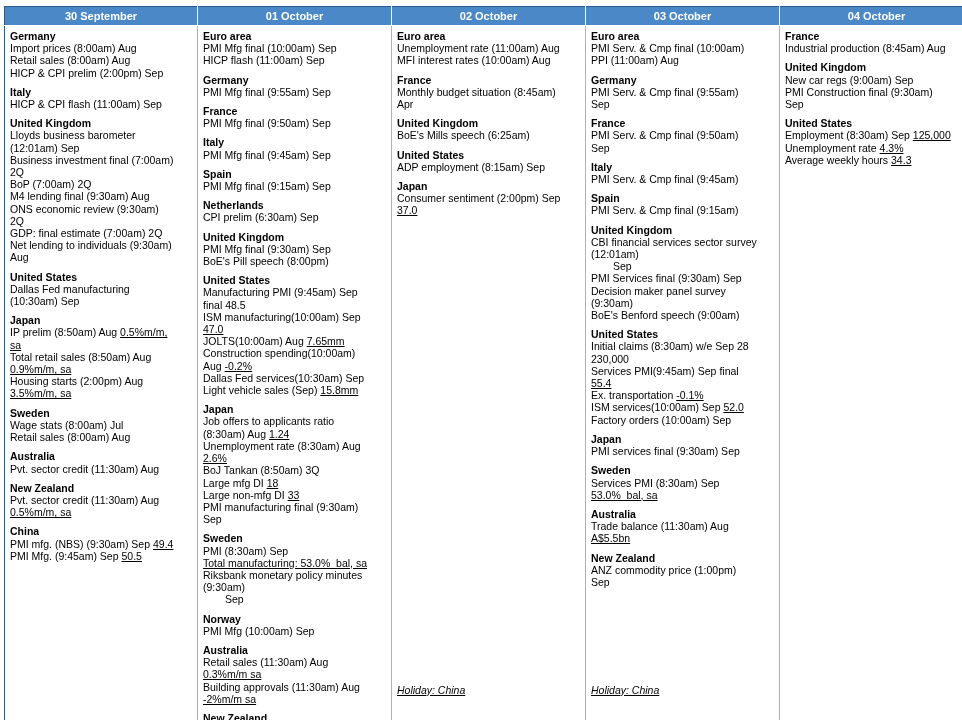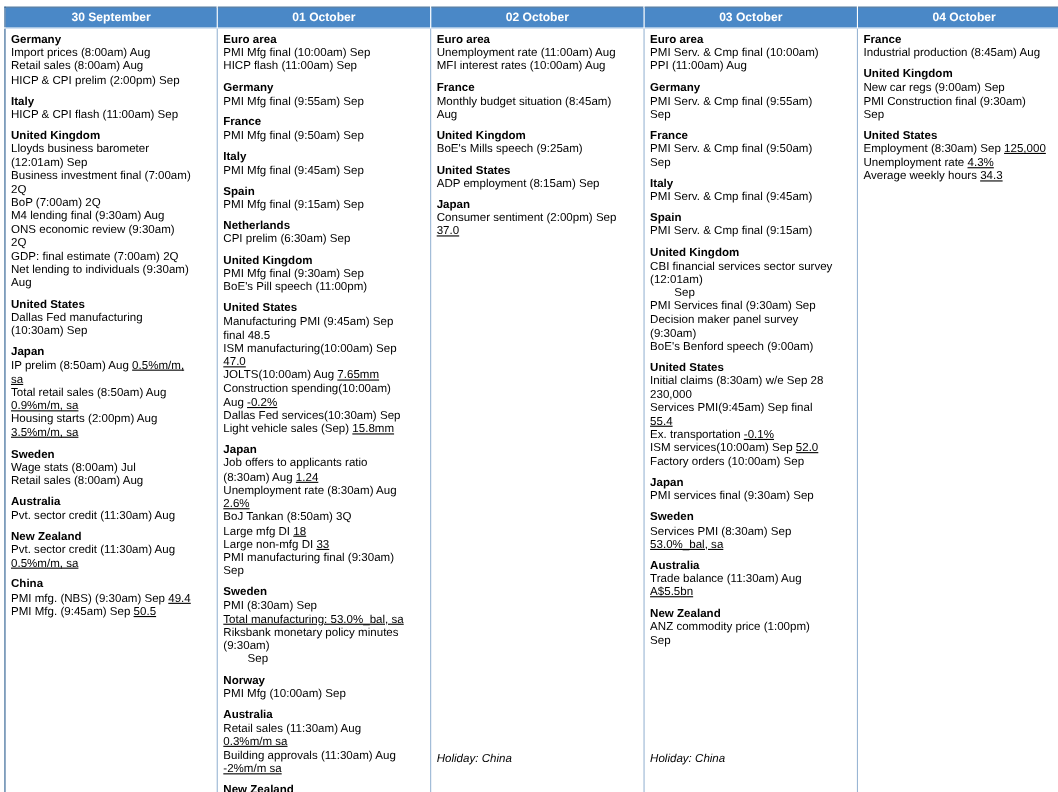--- a/index.html
+++ b/index.html
@@ -69,20 +69,21 @@
   .event .indent {
     display: block;
     padding-left: 22px;
   }
   .holiday {
     font-style: italic;
     font-size: 10.5px;
     position: absolute;
     bottom: 2px;
     left: 0;
+    text-decoration: underline;
   }
   .cell-inner {
     position: relative;
     min-height: 668px;
   }
 </style>
 </head>
 <body>
 
 <div id="calendar">
@@ -142,21 +143,21 @@
               <div class="country">France</div>
               <div class="event">PMI Mfg final (9:50am) Sep</div>
               <div class="country">Italy</div>
               <div class="event">PMI Mfg final (9:45am) Sep</div>
               <div class="country">Spain</div>
               <div class="event">PMI Mfg final (9:15am) Sep</div>
               <div class="country">Netherlands</div>
               <div class="event">CPI prelim (6:30am) Sep</div>
               <div class="country">United Kingdom</div>
               <div class="event">PMI Mfg final (9:30am) Sep</div>
-              <div class="event">BoE's Pill speech (11:00pm)</div>
+              <div class="event">BoE's Pill speech (8:00pm)</div>
               <div class="country">United States</div>
               <div class="event">Manufacturing PMI (9:45am) Sep final 48.5</div>
               <div class="event">ISM manufacturing(10:00am) Sep <span class="u">47.0</span></div>
               <div class="event">JOLTS(10:00am) Aug <span class="u">7.65mm</span></div>
               <div class="event">Construction spending(10:00am) Aug <span class="u">-0.2%</span></div>
               <div class="event">Dallas Fed services(10:30am) Sep</div>
               <div class="event">Light vehicle sales (Sep) <span class="u">15.8mm</span></div>
               <div class="country">Japan</div>
               <div class="event">Job offers to applicants ratio (8:30am) Aug <span class="u">1.24</span></div>
               <div class="event">Unemployment rate (8:30am) Aug <span class="u">2.6%</span></div>
@@ -179,23 +180,23 @@
               <div class="country">New Zealand</div>
               <div class="event">Building permits (10:45am) Sep</div>
             </div>
           </td>
         <td class="col-2">
             <div class="cell-inner">
               <div class="country first">Euro area</div>
               <div class="event">Unemployment rate (11:00am) Aug</div>
               <div class="event">MFI interest rates (10:00am) Aug</div>
               <div class="country">France</div>
-              <div class="event">Monthly budget situation (8:45am) Aug</div>
-              <div class="country">United Kingdom</div>
-              <div class="event">BoE's Mills speech (9:25am)</div>
+              <div class="event">Monthly budget situation (8:45am) Apr</div>
+              <div class="country">United Kingdom</div>
+              <div class="event">BoE's Mills speech (6:25am)</div>
               <div class="country">United States</div>
               <div class="event">ADP employment (8:15am) Sep</div>
               <div class="country">Japan</div>
               <div class="event">Consumer sentiment (2:00pm) Sep <span class="u">37.0</span></div>
               <div class="holiday">Holiday: China</div>
             </div>
           </td>
         <td class="col-3">
             <div class="cell-inner">
               <div class="country first">Euro area</div>

